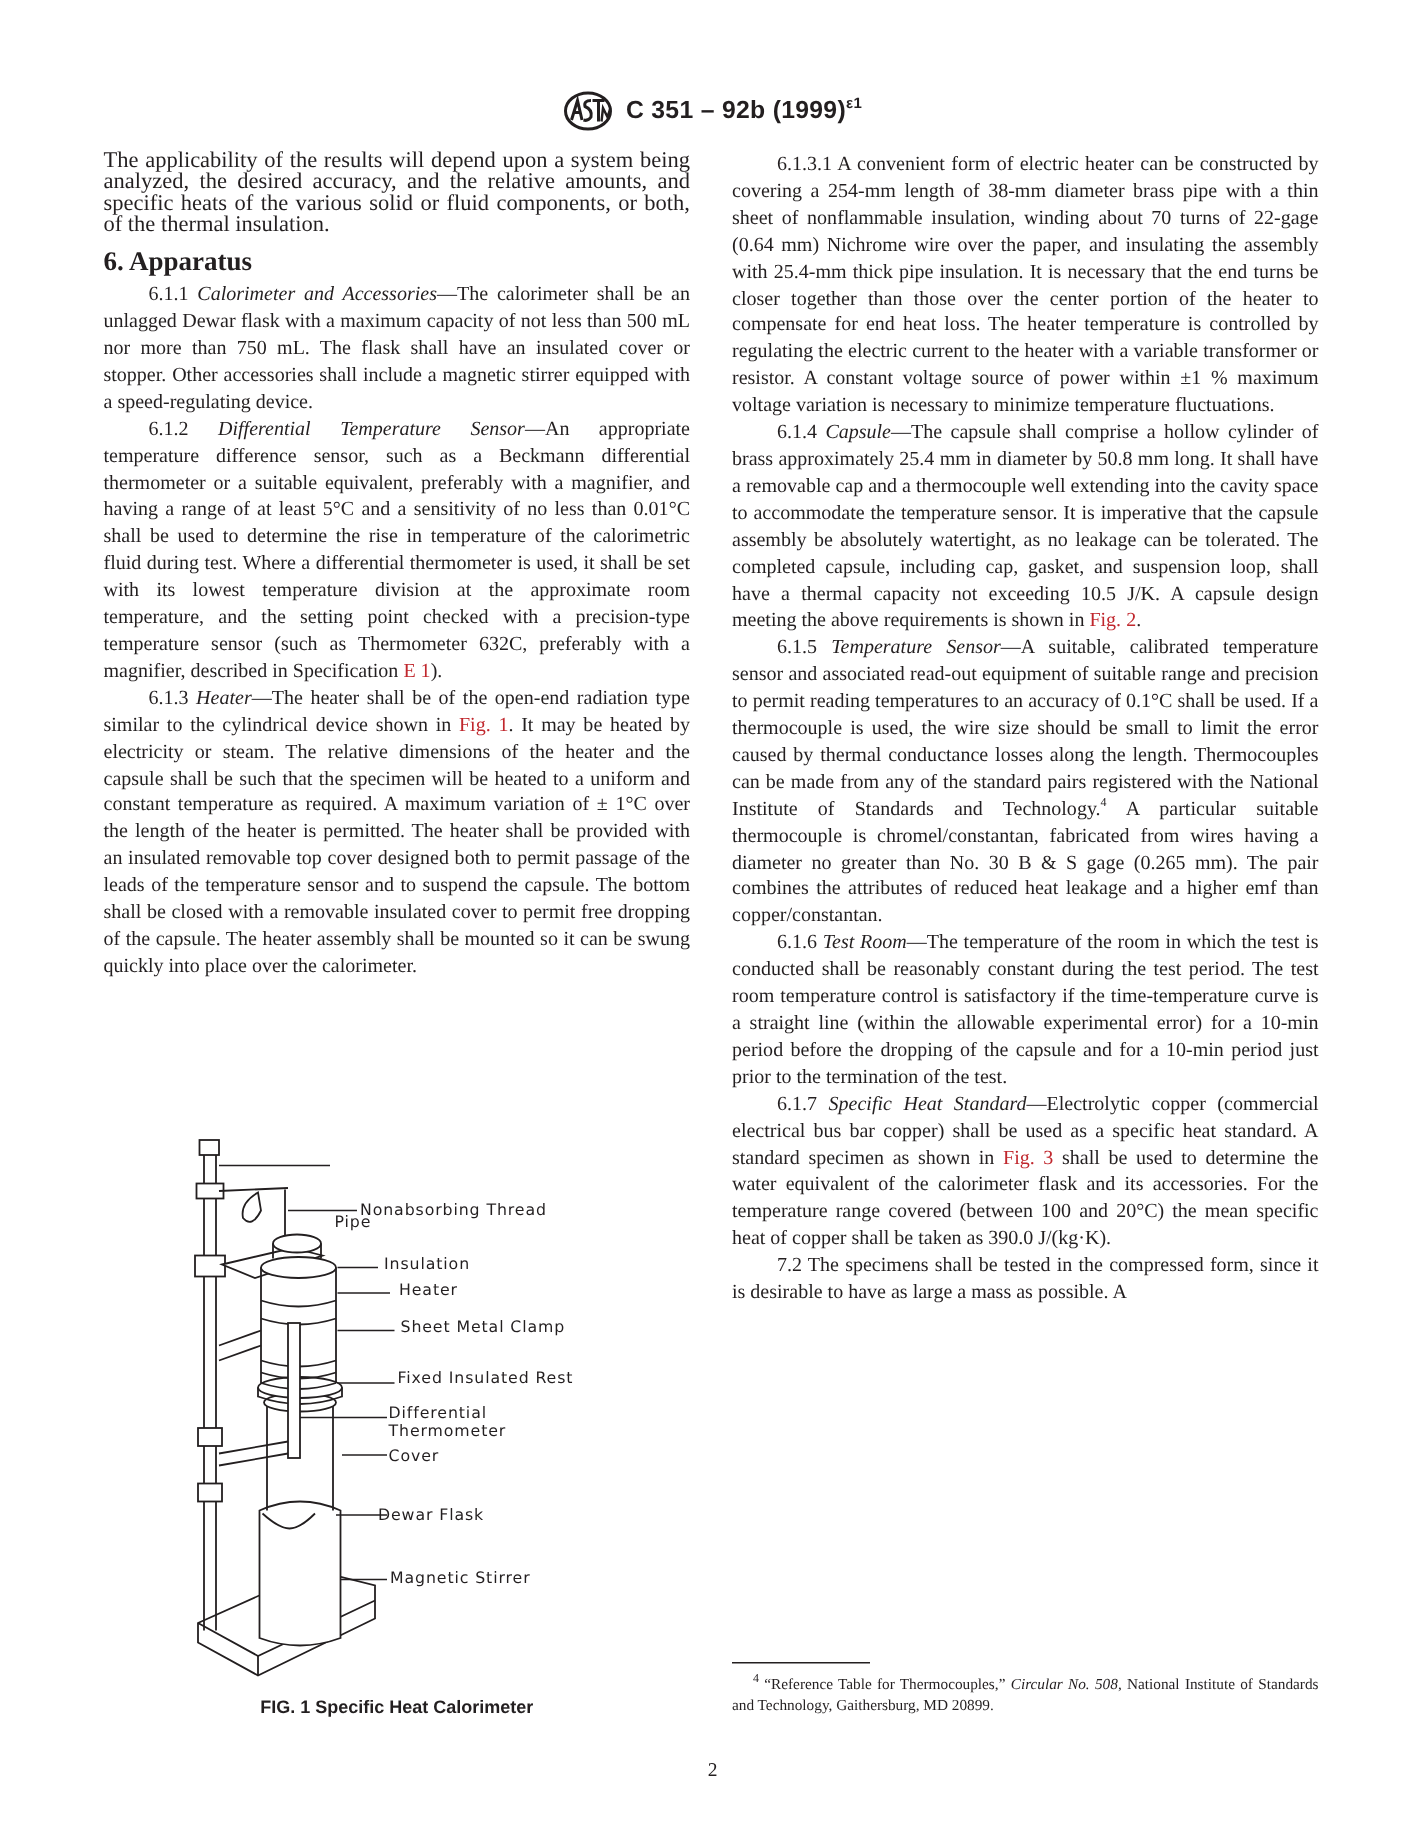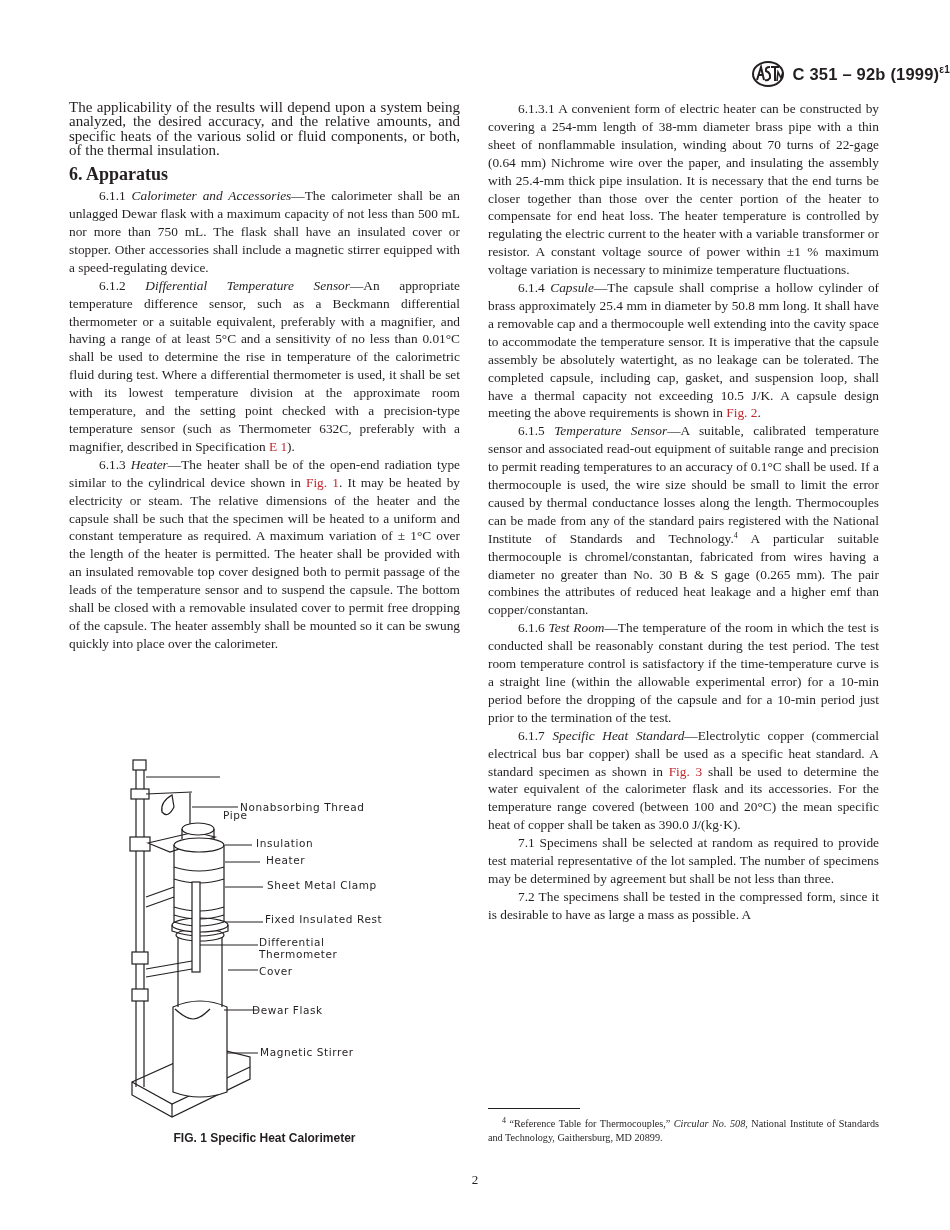--- a/index.html
+++ b/index.html
@@ -1,17 +1,17 @@
 <!DOCTYPE html>
 <html><head>
 <meta charset="utf-8">
 <style>
   html, body { margin:0; padding:0; background:#ffffff; }
   body { width:950px; height:1230px; position:relative; overflow:hidden; font-family:"Liberation Serif", serif; color:#231f20; }
-  .header { position:absolute; top:60px; left:0; width:950px; text-align:right; }
+  .header { position:absolute; top:60px; left:0; width:950px; text-align:center; }
   .header-inner { display:inline-flex; align-items:center; gap:8px; }
   .logo { width:34px; height:28px; }
   .doc-title { font-family:"Liberation Sans", sans-serif; font-weight:bold; font-size:16.5px; color:#231f20; letter-spacing:0.2px; }
   .doc-title sup { font-size:10px; }
   .col { position:absolute; top:100px; width:391px; font-size:13.35px; line-height:17.9px; text-align:justify; }
   .col-left { left:69px; }
   .col-right { left:488px; }
   p { margin:0; }
   .indent { text-indent:30px; }
   .intro { font-size:15px; line-height:14.3px; }
@@ -118,21 +118,20 @@
   <span class="fig-label" style="left:140px;top:289px;">Magnetic  Stirrer</span>
 </div>
 <div class="fig-caption">FIG. 1 Specific Heat Calorimeter</div>
 
 <div class="col col-right">
   <p class="indent">6.1.3.1  A convenient form of electric heater can be constructed by covering a 254-mm length of 38-mm diameter brass pipe with a thin sheet of nonflammable insulation, winding about 70 turns of 22-gage (0.64 mm) Nichrome wire over the paper, and insulating the assembly with 25.4-mm thick pipe insulation. It is necessary that the end turns be closer together than those over the center portion of the heater to compensate for end heat loss. The heater temperature is controlled by regulating the electric current to the heater with a variable transformer or resistor. A constant voltage source of power within ±1 % maximum voltage variation is necessary to minimize temperature fluctuations.</p>
   <p class="indent"><span>6.1.4 </span><em>Capsule</em><span>—The capsule shall comprise a hollow cylinder of brass approximately 25.4 mm in diameter by 50.8 mm long. It shall have a removable cap and a thermocouple well extending into the cavity space to accommodate the temperature sensor. It is imperative that the capsule assembly be absolutely watertight, as no leakage can be tolerated. The completed capsule, including cap, gasket, and suspension loop, shall have a thermal capacity not exceeding 10.5 J/K. A capsule design meeting the above requirements is shown in </span><a class="link">Fig. 2</a><span>.</span></p>
   <p class="indent"><span>6.1.5 </span><em>Temperature Sensor</em><span>—A suitable, calibrated temperature sensor and associated read-out equipment of suitable range and precision to permit reading temperatures to an accuracy of 0.1°C shall be used. If a thermocouple is used, the wire size should be small to limit the error caused by thermal conductance losses along the length. Thermocouples can be made from any of the standard pairs registered with the National Institute of Standards and Technology.</span><sup class="fn">4</sup><span> A particular suitable thermocouple is chromel/constantan, fabricated from wires having a diameter no greater than No. 30 B &amp; S gage (0.265 mm). The pair combines the attributes of reduced heat leakage and a higher emf than copper/constantan.</span></p>
   <p class="indent"><span>6.1.6 </span><em>Test Room</em><span>—The temperature of the room in which the test is conducted shall be reasonably constant during the test period. The test room temperature control is satisfactory if the time-temperature curve is a straight line (within the allowable experimental error) for a 10-min period before the dropping of the capsule and for a 10-min period just prior to the termination of the test.</span></p>
   <p class="indent"><span>6.1.7 </span><em>Specific Heat Standard</em><span>—Electrolytic copper (commercial electrical bus bar copper) shall be used as a specific heat standard. A standard specimen as shown in </span><a class="link">Fig. 3</a><span> shall be used to determine the water equivalent of the calorimeter flask and its accessories. For the temperature range covered (between 100 and 20°C) the mean specific heat of copper shall be taken as 390.0 J/(kg·K).</span></p>
-  <p class="indent">7.1  Specimens shall be selected at random as required to provide test material representative of the lot sampled. The number of specimens may be determined by agreement but shall be not less than three.</p>
   <p class="indent">7.2  The specimens shall be tested in the compressed form, since it is desirable to have as large a mass as possible. A</p>
 </div>
 
 <div class="footnote-rule"></div>
 <div class="footnote">
     <p style="text-indent:14px;"><sup class="fn">4</sup><span> “Reference Table for Thermocouples,” </span><em>Circular No. 508</em><span>, National Institute of Standards and Technology, Gaithersburg, MD 20899.</span></p>
   </div>
 
 <div class="page-num">2</div>
 

